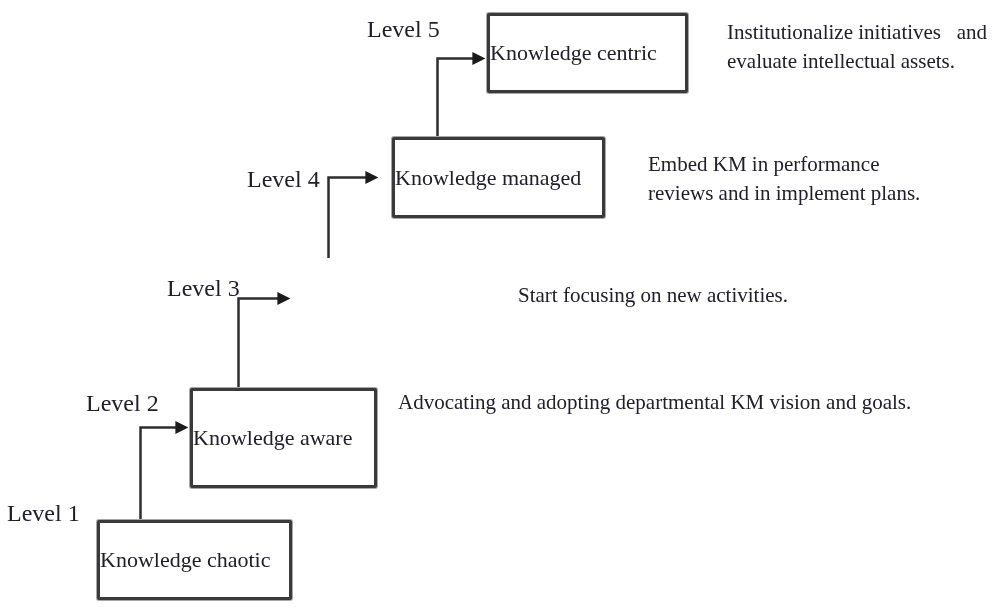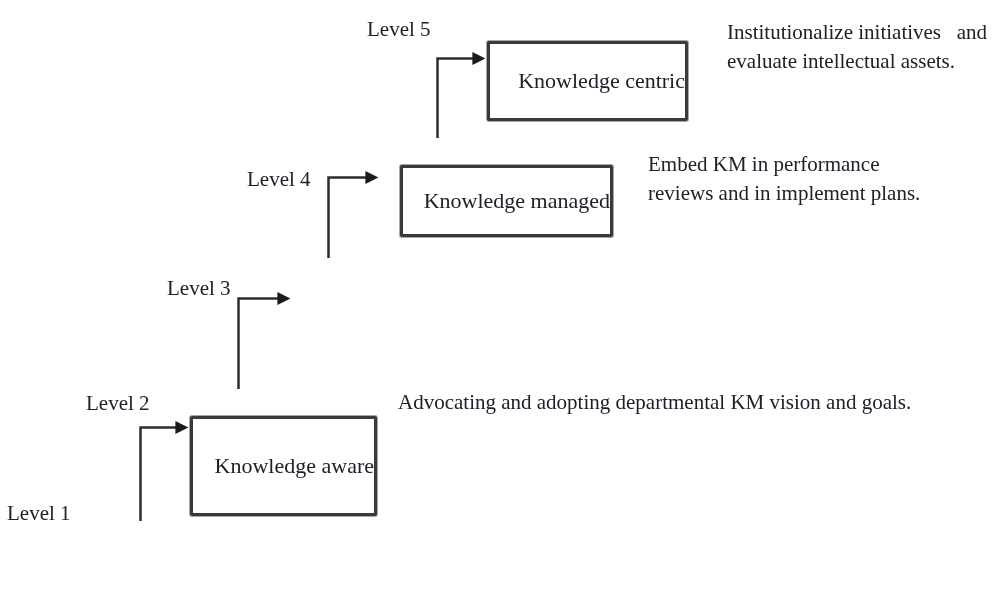--- a/index.html
+++ b/index.html
@@ -13,71 +13,74 @@
     position:relative;
     width:1000px;height:613px;
     background:var(--background);
     font-family:"Liberation Serif", serif;
     color:var(--ink);
     overflow:hidden;
   }
   .connectors{position:absolute;left:0;top:0;z-index:1;}
   .lv-label{
     position:absolute;z-index:2;
-    font-size:21px;line-height:24px;font-weight:500;
+    font-size:24px;line-height:24px;font-weight:500;
     white-space:nowrap;
   }
   .lv-box{
     position:absolute;z-index:2;
     background:#ffffff;
     border:3px solid var(--box-border);
     border-radius:2px;
     box-shadow:0 0 0 1px #a8a8a8;
-    display:flex;align-items:center;justify-content:flex-end;
+    display:flex;align-items:center;justify-content:flex-start;
     box-sizing:border-box;
-    margin-top:28px;
   }
   .lv-box span{font-size:22px;font-weight:500;white-space:nowrap;}
   .lv-desc{
     position:absolute;z-index:2;
     font-size:21px;line-height:29px;font-weight:500;
     white-space:pre-wrap;
   }
   .lbl1{left:7px;top:501px}   .box1{left:97px;top:520px;width:195px;height:80px}  .dsc1{left:310px;top:530px;width:672px}
   .lbl2{left:86px;top:391px}  .box2{left:190px;top:388px;width:187px;height:100px} .dsc2{left:398px;top:388px;width:584px}
   .lbl3{left:167px;top:276px} .box3{left:292px;top:257px;width:205px;height:78px} .dsc3{left:518px;top:281px;width:340px}
-  .lbl4{left:247px;top:167px} .box4{left:400px;top:137px;width:213px;height:72px} .dsc4{left:648px;top:150px;width:300px}
+  .lbl4{left:247px;top:167px} .box4{left:392px;top:137px;width:213px;height:81px} .dsc4{left:648px;top:150px;width:300px}
   .lbl5{left:367px;top:17px}  .box5{left:487px;top:13px;width:201px;height:80px}  .dsc5{left:727px;top:18px;width:276px}
 </style>
 </head>
 <body>
 
 <div class="canvas">
 
   <svg class="connectors" width="1000" height="613" viewBox="0 0 1000 613" aria-hidden="true">
     <defs>
       <marker id="arrow" viewBox="0 0 10 10" refX="2" refY="5" markerWidth="15" markerHeight="13" orient="auto" markerUnits="userSpaceOnUse">
         <path d="M0,0 L10,5 L0,10 Z" fill="#1b1b1b"></path>
       </marker>
     </defs>
     <path d="M140.5,521 L140.5,427.5 L178,427.5" fill="none" stroke="var(--line)" stroke-width="2.5" marker-end="url(#arrow)"></path>
     <path d="M238.5,389 L238.5,298.5 L280,298.5" fill="none" stroke="var(--line)" stroke-width="2.5" marker-end="url(#arrow)"></path>
     <path d="M328.5,258 L328.5,177.5 L368,177.5" fill="none" stroke="var(--line)" stroke-width="2.5" marker-end="url(#arrow)"></path>
     <path d="M437.5,138 L437.5,58.5 L475,58.5" fill="none" stroke="var(--line)" stroke-width="2.5" marker-end="url(#arrow)"></path>
   </svg>
 
   <span class="lv-label lbl1">Level 1</span>
+  <div class="lv-box box1">
+    <span>Knowledge chaotic</span>
+  </div>
 
   <span class="lv-label lbl2">Level 2</span>
   <div class="lv-box box2">
     <span>Knowledge aware</span>
   </div>
   <div class="lv-desc dsc2">Advocating and adopting departmental KM vision and goals.</div>
 
   <span class="lv-label lbl3">Level 3</span>
+  <div class="lv-desc dsc3">Start focusing on new activities.</div>
 
   <span class="lv-label lbl4">Level 4</span>
   <div class="lv-box box4">
     <span>Knowledge managed</span>
   </div>
   <div class="lv-desc dsc4">Embed KM in performance
 reviews and in implement plans.</div>
 
   <span class="lv-label lbl5">Level 5</span>
   <div class="lv-box box5">

